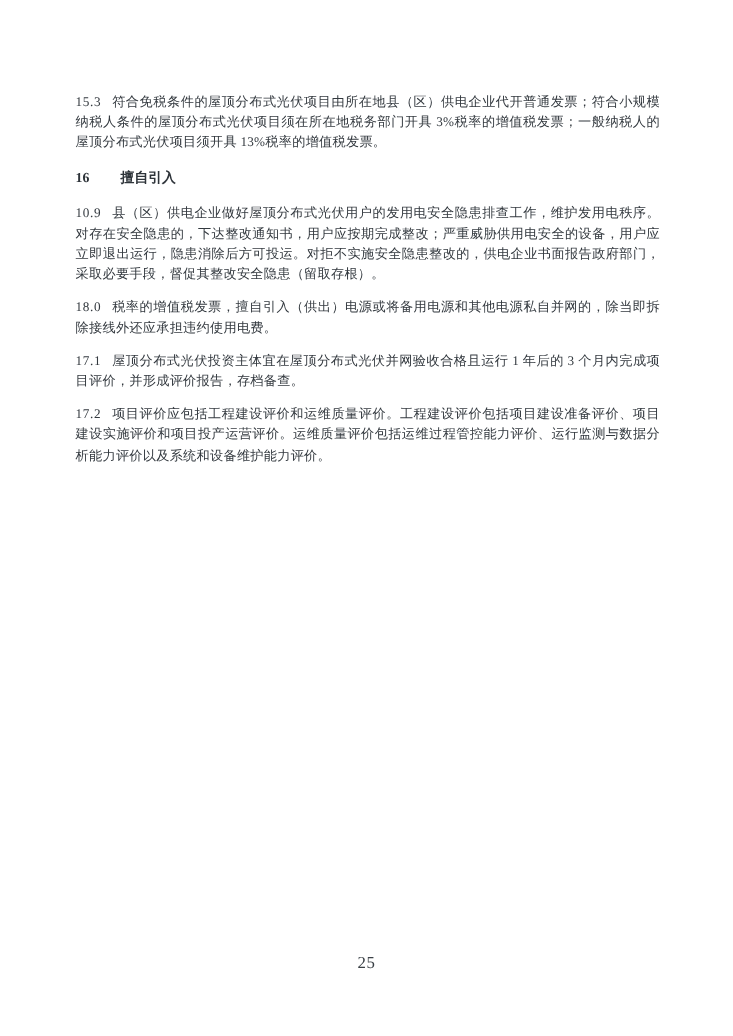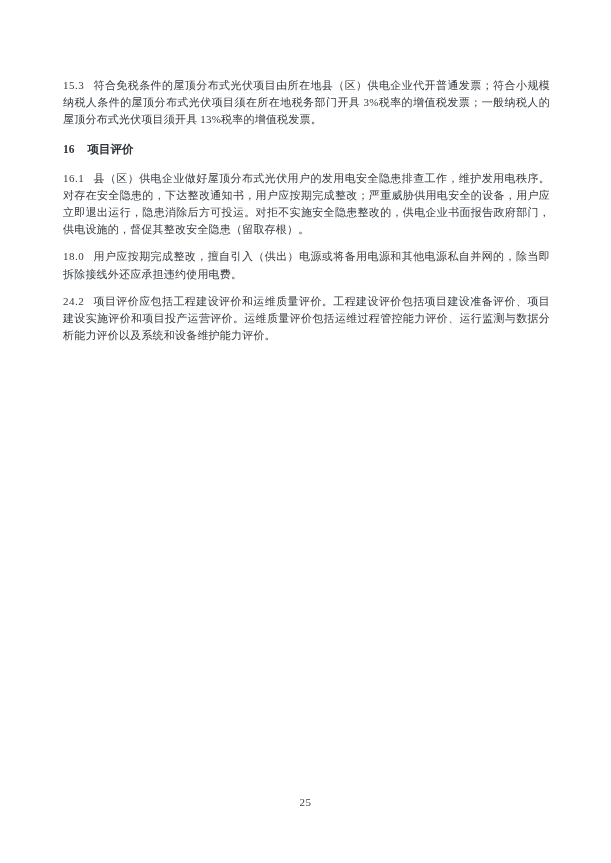--- a/index.html
+++ b/index.html
@@ -38,50 +38,51 @@
   }
   h2.section {
     margin: 13px 0 13px 0;
     font-size: 11.5px;
     line-height: 15px;
     font-weight: bold;
     color: #2e343a;
     font-family: "Liberation Serif", "DejaVu Serif", serif;
   }
   h2.section .num {
-    margin-right: 13px;
+    margin-right: 26px;
     text-align: center;
   }
   .footer {
     position: absolute;
     top: 796px;
     left: 0;
     width: 100%;
     text-align: center;
-    font-size: 11px;
+    font-size: 14px;
     color: #3a4046;
     letter-spacing: 0.5px;
   }
 </style>
 </head>
 <body>
 
 <div class="page">
   <div class="content">
 
     <p class="clause"><span class="num">15.3</span><span>符合免税条件的屋顶分布式光伏项目由所在地县（区）供电企业代开普通发票；符合小规模纳税人条件的屋顶分布式光伏项目须在所在地税务部门开具 3%税率的增值税发票；一般纳税人的屋顶分布式光伏项目须开具 13%税率的增值税发票。</span></p>
 
 
-    <h2 class="section"><span class="num">16</span><span>项目评价</span></h2>
+    <h2 class="section"><span class="num">16</span><span>擅自引入</span></h2>
 
-    <p class="clause"><span class="num">16.1</span><span>县（区）供电企业做好屋顶分布式光伏用户的发用电安全隐患排查工作，维护发用电秩序。对存在安全隐患的，下达整改通知书，用户应按期完成整改；严重威胁供用电安全的设备，用户应立即退出运行，隐患消除后方可投运。对拒不实施安全隐患整改的，供电企业书面报告政府部门，供电设施的，督促其整改安全隐患（留取存根）。</span></p>
+    <p class="clause"><span class="num">10.9</span><span>县（区）供电企业做好屋顶分布式光伏用户的发用电安全隐患排查工作，维护发用电秩序。对存在安全隐患的，下达整改通知书，用户应按期完成整改；严重威胁供用电安全的设备，用户应立即退出运行，隐患消除后方可投运。对拒不实施安全隐患整改的，供电企业书面报告政府部门，采取必要手段，督促其整改安全隐患（留取存根）。</span></p>
 
-    <p class="clause"><span class="num">18.0</span><span>用户应按期完成整改，擅自引入（供出）电源或将备用电源和其他电源私自并网的，除当即拆除接线外还应承担违约使用电费。</span></p>
+    <p class="clause"><span class="num">18.0</span><span>税率的增值税发票，擅自引入（供出）电源或将备用电源和其他电源私自并网的，除当即拆除接线外还应承担违约使用电费。</span></p>
 
 
 
+    <p class="clause"><span class="num">17.1</span><span>屋顶分布式光伏投资主体宜在屋顶分布式光伏并网验收合格且运行 1 年后的 3 个月内完成项目评价，并形成评价报告，存档备查。</span></p>
 
-    <p class="clause"><span class="num">24.2</span><span>项目评价应包括工程建设评价和运维质量评价。工程建设评价包括项目建设准备评价、项目建设实施评价和项目投产运营评价。运维质量评价包括运维过程管控能力评价、运行监测与数据分析能力评价以及系统和设备维护能力评价。</span></p>
+    <p class="clause"><span class="num">17.2</span><span>项目评价应包括工程建设评价和运维质量评价。工程建设评价包括项目建设准备评价、项目建设实施评价和项目投产运营评价。运维质量评价包括运维过程管控能力评价、运行监测与数据分析能力评价以及系统和设备维护能力评价。</span></p>
 
   </div>
 
   <div class="footer">25</div>
 </div>
 
 </body></html>

